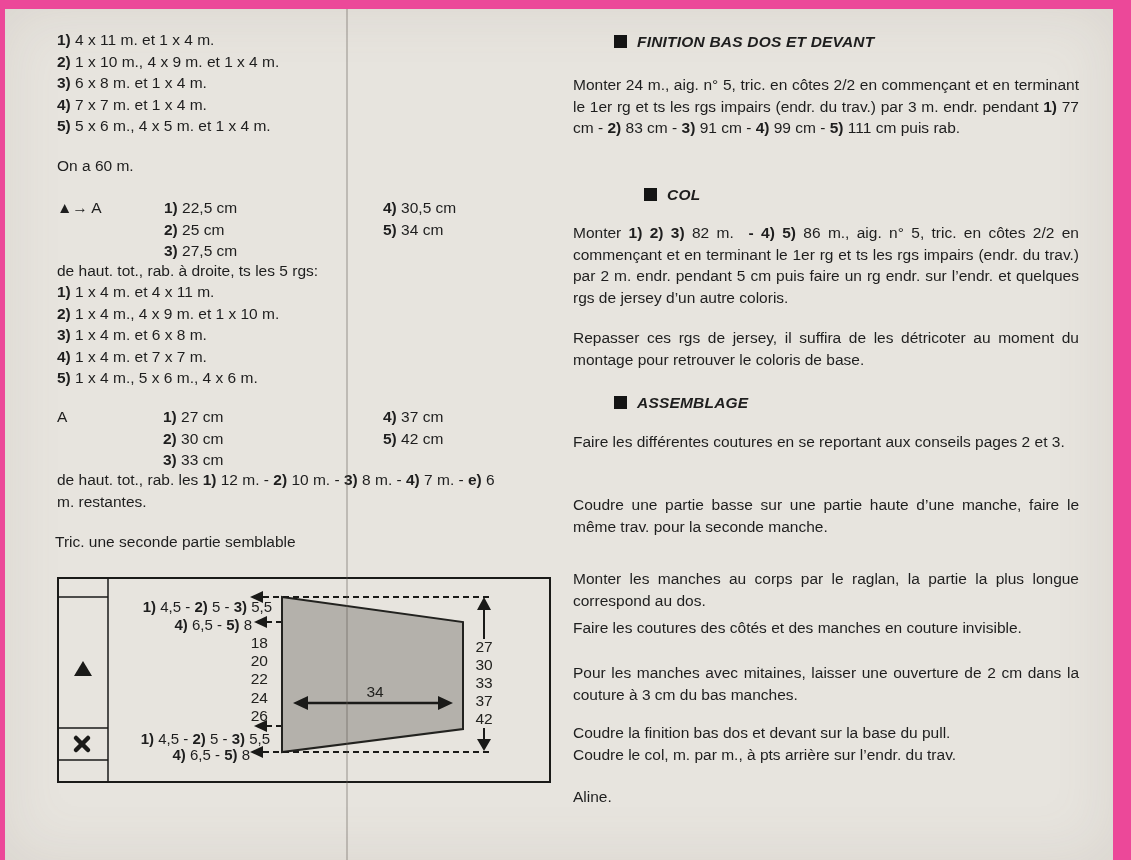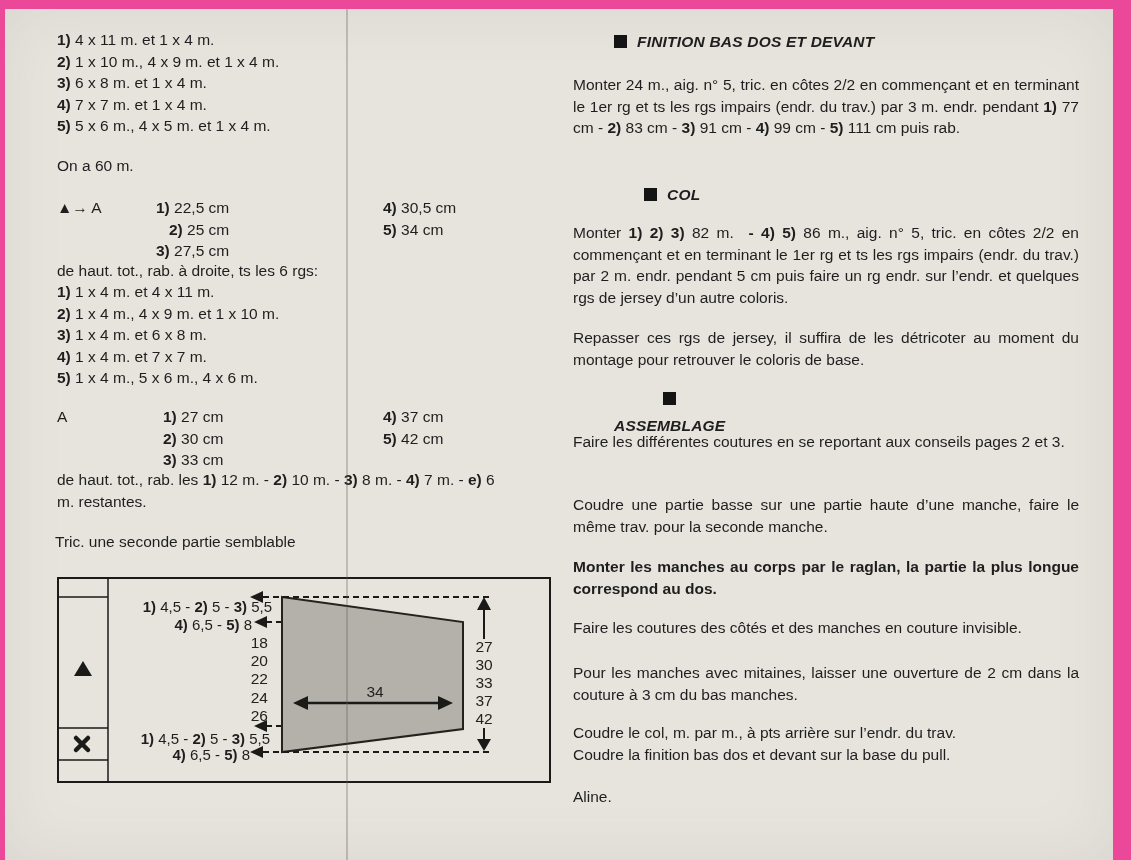--- a/index.html
+++ b/index.html
@@ -28,30 +28,30 @@
     <div class="ln"><b>1)</b> 4 x 11 m. et 1 x 4 m.</div>
     <div class="ln"><b>2)</b> 1 x 10 m., 4 x 9 m. et 1 x 4 m.</div>
     <div class="ln"><b>3)</b> 6 x 8 m. et 1 x 4 m.</div>
     <div class="ln"><b>4)</b> 7 x 7 m. et 1 x 4 m.</div>
     <div class="ln"><b>5)</b> 5 x 6 m., 4 x 5 m. et 1 x 4 m.</div>
   </div>
 
   <div class="t" style="left:57px;top:155px;">On a 60 m.</div>
 
   <div class="t" style="left:57px;top:197px;white-space:nowrap;">▲→ A</div>
-  <div class="t nowrap" style="left:156px;top:197px;text-align:right;">
+  <div class="t nowrap" style="left:164px;top:197px;">
     <div class="ln"><b>1)</b> 22,5 cm</div>
     <div class="ln"><b>2)</b> 25 cm</div>
     <div class="ln"><b>3)</b> 27,5 cm</div>
   </div>
   <div class="t nowrap" style="left:383px;top:197px;">
     <div class="ln"><b>4)</b> 30,5 cm</div>
     <div class="ln"><b>5)</b> 34 cm</div>
   </div>
-  <div class="t" style="left:57px;top:260px;white-space:nowrap;">de haut. tot., rab. à droite, ts les 6 rgs:</div>
+  <div class="t" style="left:57px;top:260px;white-space:nowrap;">de haut. tot., rab. à droite, ts les 5 rgs:</div>
   <div class="t nowrap" style="left:57px;top:281px;">
     <div class="ln"><b>1)</b> 1 x 4 m. et 4 x 11 m.</div>
     <div class="ln"><b>2)</b> 1 x 4 m., 4 x 9 m. et 1 x 10 m.</div>
     <div class="ln"><b>3)</b> 1 x 4 m. et 6 x 8 m.</div>
     <div class="ln"><b>4)</b> 1 x 4 m. et 7 x 7 m.</div>
     <div class="ln"><b>5)</b> 1 x 4 m., 5 x 6 m., 4 x 6 m.</div>
   </div>
 
   <div class="t" style="left:57px;top:406px;">A</div>
   <div class="t nowrap" style="left:163px;top:406px;">
@@ -134,29 +134,29 @@
   </div>
   <div class="t just" style="left:573px;top:74px;">Monter 24 m., aig. n° 5, tric. en côtes 2/2 en commençant et en terminant le 1er rg et ts les rgs impairs (endr. du trav.) par 3 m. endr. pendant <b>1)</b> 77 cm - <b>2)</b> 83 cm - <b>3)</b> 91 cm - <b>4)</b> 99 cm - <b>5)</b> 111 cm puis rab.</div>
 
   <div class="t heading" style="left:570px;top:184px;padding-left:30px;">
     <span class="sq"></span>
     <span>COL</span>
   </div>
   <div class="t just" style="left:573px;top:222px;">Monter <b>1) 2) 3)</b> 82 m.&nbsp; <b>- 4) 5)</b> 86 m., aig. n° 5, tric. en côtes 2/2 en commençant et en terminant le 1er rg et ts les rgs impairs (endr. du trav.) par 2 m. endr. pendant 5 cm puis faire un rg endr. sur l’endr. et quelques rgs de jersey d’un autre coloris.</div>
   <div class="t just" style="left:573px;top:327px;">Repasser ces rgs de jersey, il suffira de les détricoter au moment du montage pour retrouver le coloris de base.</div>
 
-  <div class="t heading" style="left:570px;top:392px;flex-direction:column;">
+  <div class="t heading" style="left:570px;top:392px;">
     <span class="sq"></span>
     <span>ASSEMBLAGE</span>
   </div>
   <div class="t just" style="left:573px;top:431px;">Faire les différentes coutures en se reportant aux conseils pages 2 et 3.</div>
   <div class="t just" style="left:573px;top:494px;">Coudre une partie basse sur une partie haute d’une manche, faire le même trav. pour la seconde manche.</div>
-  <div class="t just" style="left:573px;top:556px;font-weight:bold;">Monter les manches au corps par le raglan, la partie la plus longue correspond au dos.</div>
+  <div class="t just" style="left:573px;top:568px;">Monter les manches au corps par le raglan, la partie la plus longue correspond au dos.</div>
   <div class="t just" style="left:573px;top:617px;">Faire les coutures des côtés et des manches en couture invisible.</div>
   <div class="t just" style="left:573px;top:662px;">Pour les manches avec mitaines, laisser une ouverture de 2 cm dans la couture à 3 cm du bas manches.</div>
   <div class="t" style="left:573px;top:722px;width:506px;">
+    <div class="ln">Coudre la finition bas dos et devant sur la base du pull.</div>
     <div class="ln">Coudre le col, m. par m., à pts arrière sur l’endr. du trav.</div>
-    <div class="ln">Coudre la finition bas dos et devant sur la base du pull.</div>
   </div>
   <div class="t" style="left:573px;top:786px;">Aline.</div>
 
   <div class="fold"></div>
 </div>
 
 </body></html>

